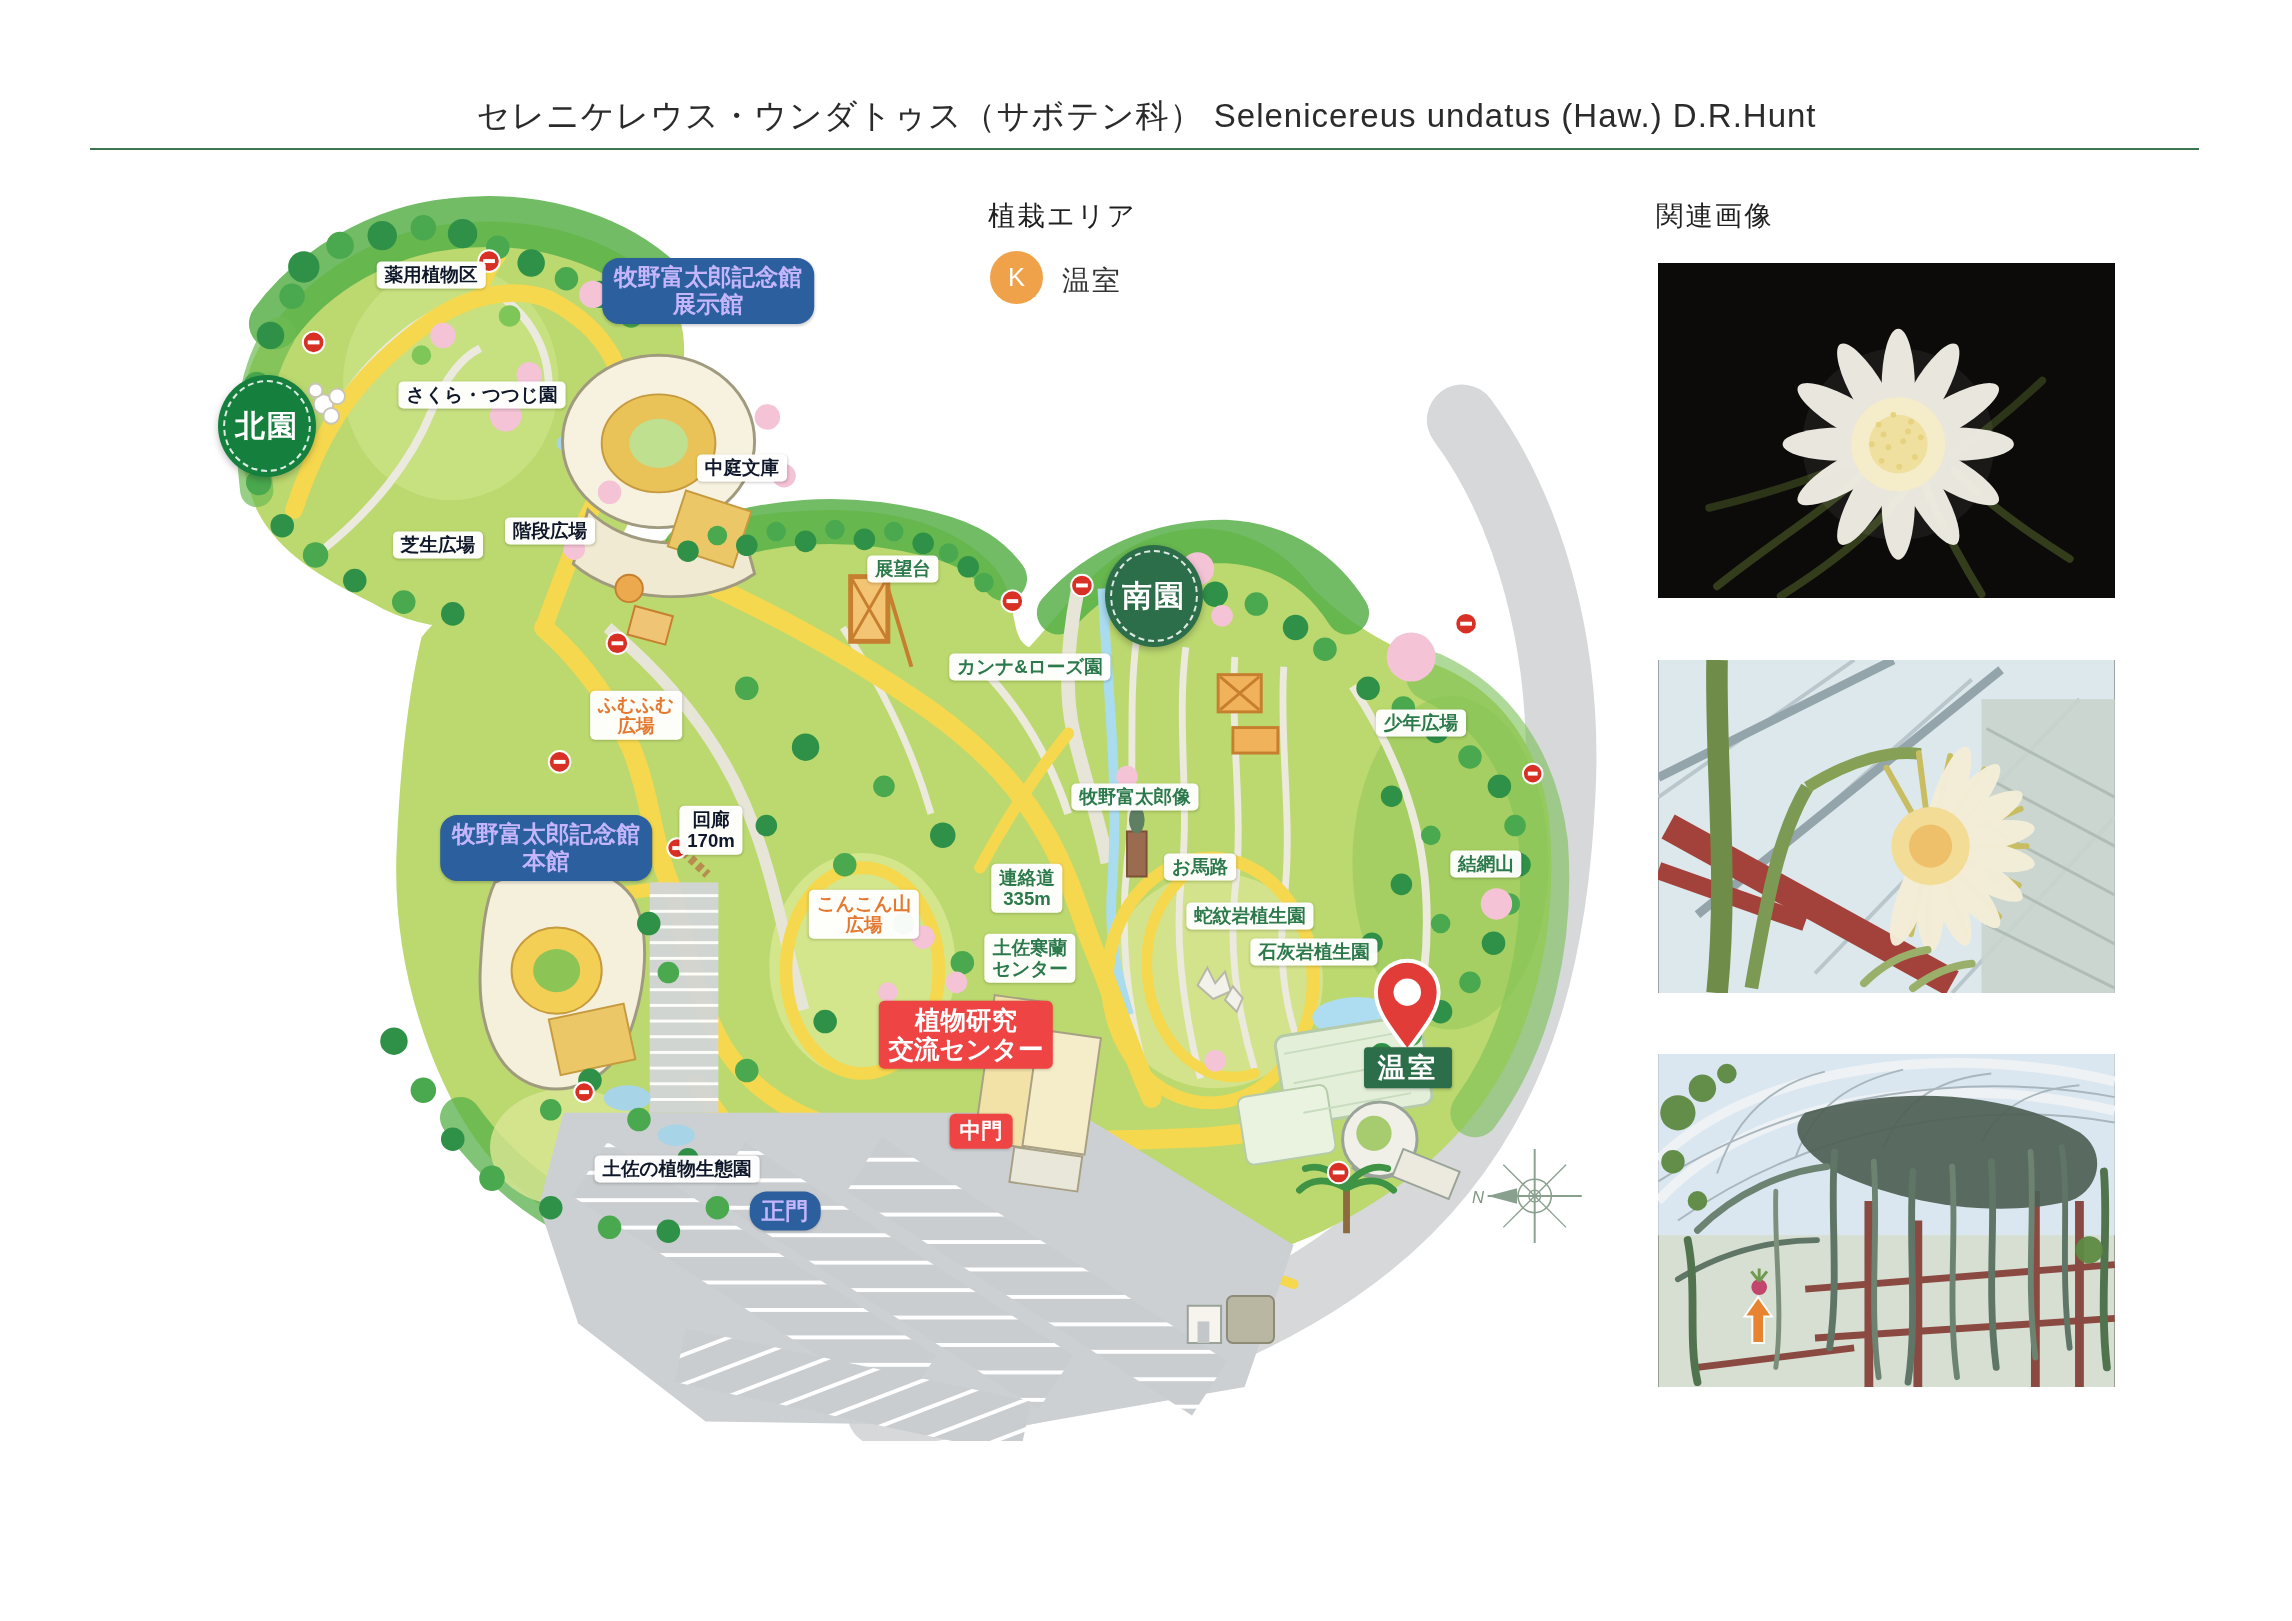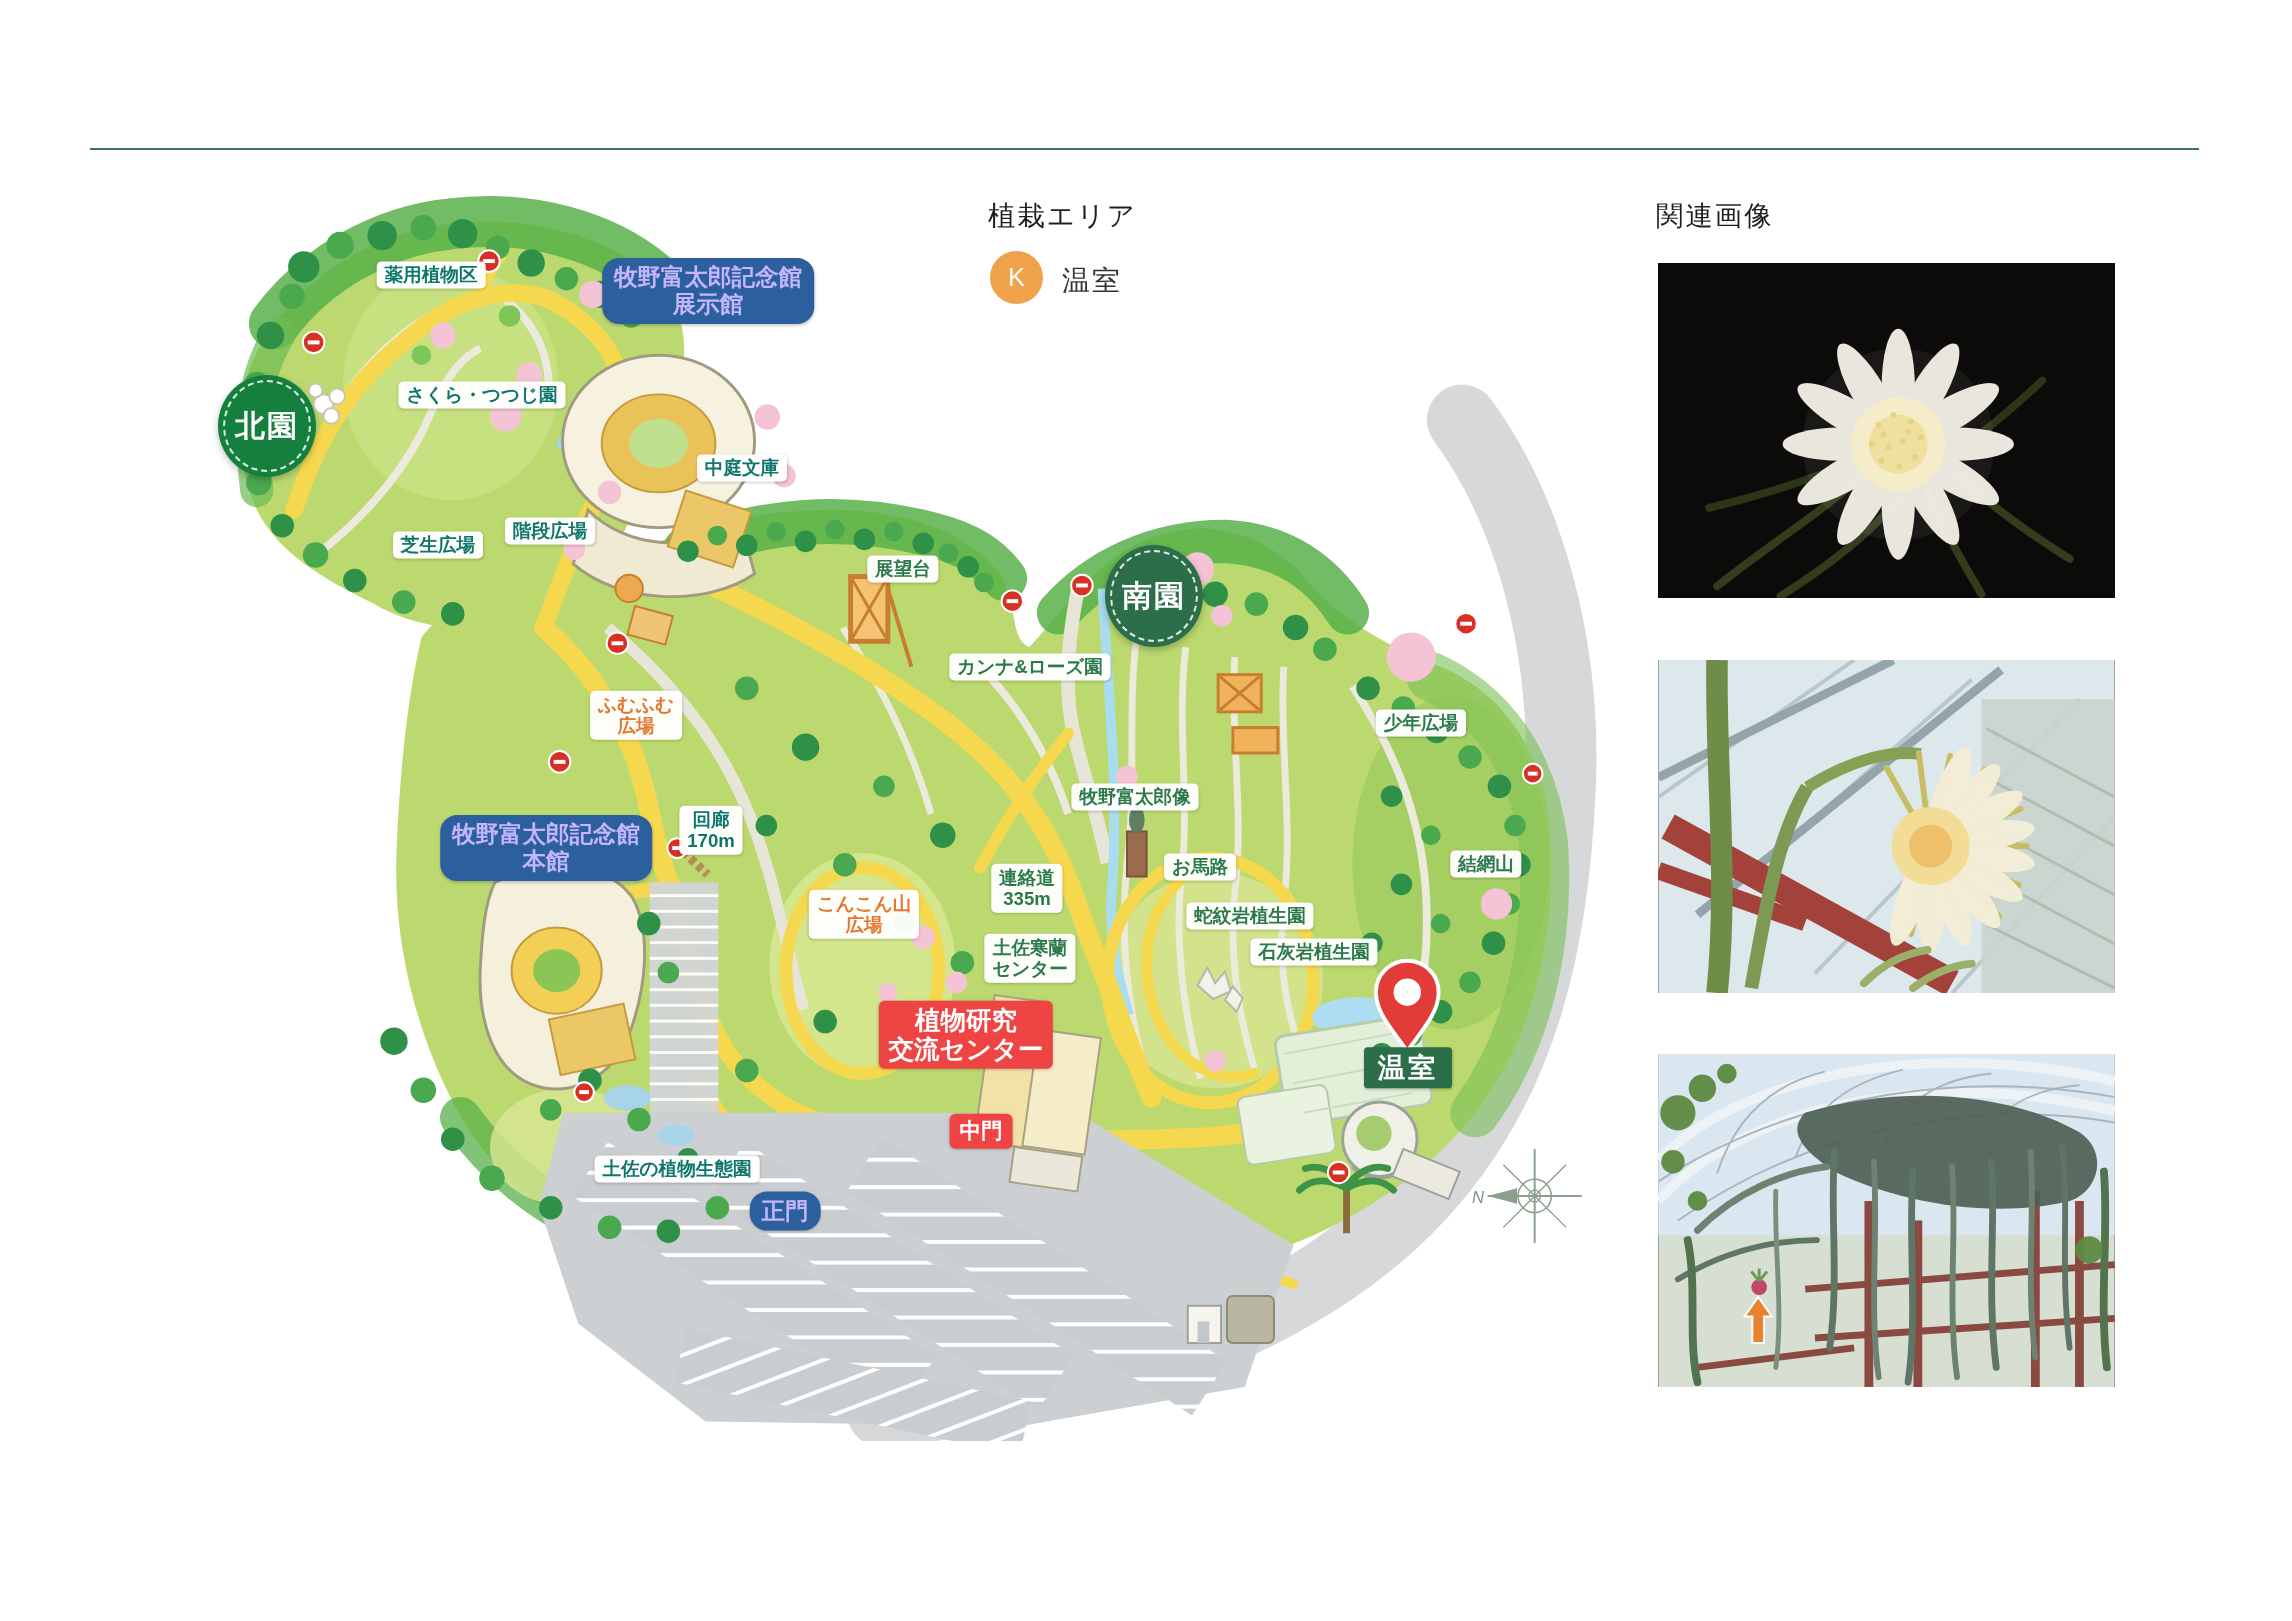--- a/index.html
+++ b/index.html
@@ -22,40 +22,41 @@
   .photo svg{display:block;}
 
   
   .description{position:absolute;left:101px;top:998px;width:431px;font-size:26.5px;line-height:37px;
         color:#1d1d1d;white-space:pre-line;letter-spacing:0.5px;}
 
   
   .lbl{position:absolute;transform:translate(-50%,-50%);white-space:pre-line;text-align:center;
        font-weight:bold;font-size:18.6px;line-height:1.15;padding:2.9px 7.8px;border-radius:4.9px;
        background:rgba(255,255,255,0.96);box-shadow:0 1px 2.9px rgba(0,0,0,0.18);}
-  .lbl.wb{color:#0f766e;}
+  .lbl.wb{color:#0f172a;}
   .lbl.wg{color:#2c7a4c;}
   .lbl.wo{color:#e4782f;}
   .lbl.bb{background:#2b5f9e;color:#c4b5fd;font-size:20.6px;padding:5.9px 11.8px;border-radius:17px;}
   .lbl.bo{background:#ef4444;color:#fff;font-size:21.6px;padding:4.9px 9.8px;border-radius:5.9px;}
   .lbl.bgreen{background:#2c6e49;color:#fff;font-size:27.4px;padding:4.9px 13.7px;border-radius:3.9px;letter-spacing:2.9px;}
   .lbl.big2{font-size:23.5px;}
   .gcircle{position:absolute;transform:translate(-50%,-50%);width:98px;height:102px;border-radius:50%;
        display:flex;align-items:center;justify-content:center;color:#fff;font-size:30px;font-weight:bold;
        letter-spacing:2px;box-shadow:0 2.9px 7.8px rgba(0,0,0,0.25);}
   .gcircle::after{content:"";position:absolute;inset:4.9px;border:2px dashed rgba(255,255,255,0.85);border-radius:50%;}
   .gcircle.blue{background:#15803d;}
   .gcircle.green{background:#2c6e49;}
   .compass-n{position:absolute;transform:translate(-50%,-50%);font-size:16.7px;color:#7f967f;font-style:italic;}
 </style>
 </head>
 <body>
 
 <div class="page">
 
+  <div class="page-title">セレニケレウス・ウンダトゥス（サボテン科） Selenicereus undatus (Haw.) D.R.Hunt</div>
   <div class="title-rule"></div>
 
   <svg style="position:absolute;left:147px;top:167px;" width="1470" height="1274" viewBox="150 170 1500 1300">
     <defs>
       <pattern id="pk" width="28" height="12" patternUnits="userSpaceOnUse" patternTransform="rotate(57)">
         <rect width="28" height="12" fill="#c9cdd0"></rect>
           <rect width="4" height="12" fill="#ffffff"></rect>
       </pattern>
       <pattern id="pk2" width="12" height="16" patternUnits="userSpaceOnUse">
         <rect width="12" height="16" fill="#d2d5d6"></rect>

